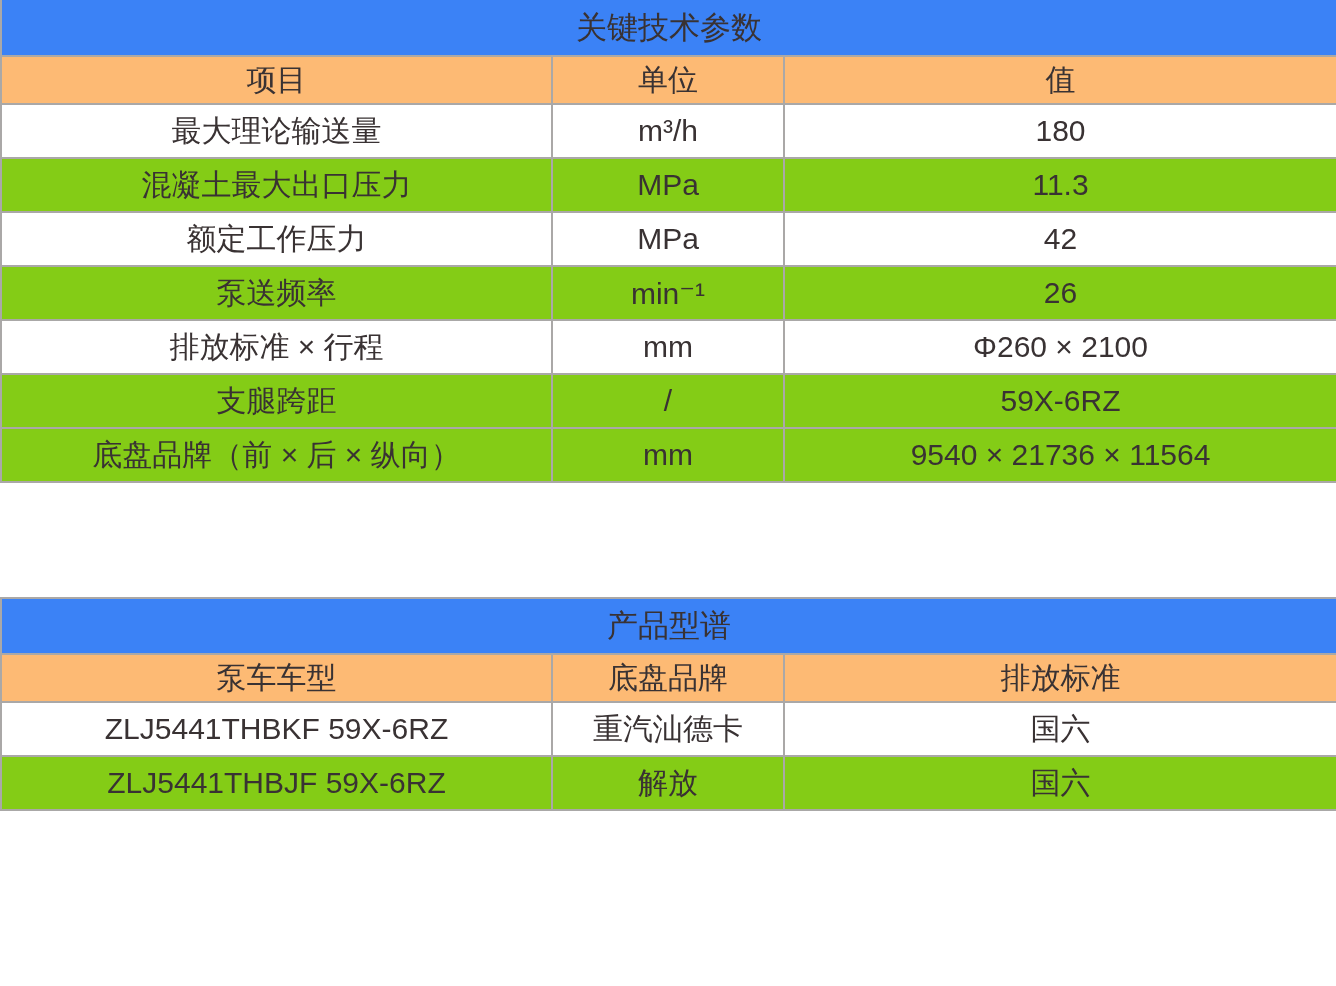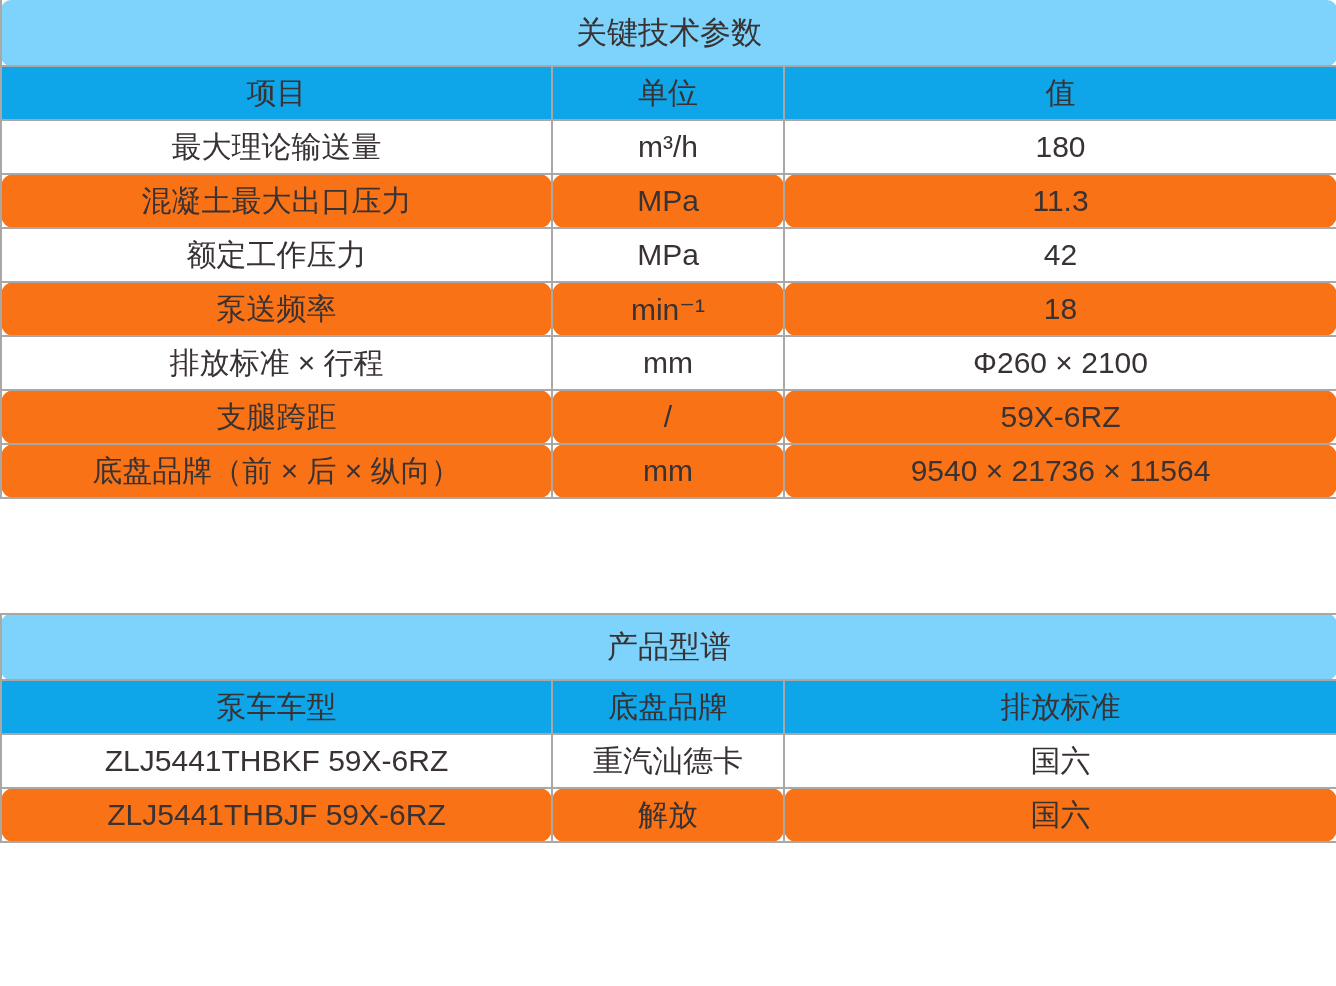--- a/index.html
+++ b/index.html
@@ -21,29 +21,28 @@
     border: 2px solid #aaa8a7;
     text-align: center;
     vertical-align: middle;
     font-weight: normal;
     padding: 0;
     font-size: 30px;
     overflow: hidden;
     white-space: nowrap;
   }
   tr.title-row th {
-    height: 66px;
+    height: 56px;
     font-size: 31px;
-    background: #7dd3fc;
-    border-radius: 10px;
+    background: #3b82f6;
   }
   table.first tr.title-row th { border-top: none; }
-  tr.col-header-row th { height: 54px; background: #0ea5e9; }
+  tr.col-header-row th { height: 48px; background: #fdba74; }
   tr.data-row td { height: 54px; background: #ffffff; }
-  tr.data-row.shaded td { background: #f97316; border-radius: 13px; }
+  tr.data-row.shaded td { background: #84cc16; }
   .tables-gap { height: 114px; background: #ffffff; }
 </style>
 </head>
 <body>
 
 <table class="spec first">
   <colgroup>
       <col class="c1">
       <col class="c2">
       <col class="c3">
@@ -70,21 +69,21 @@
       <td>11.3</td>
     </tr>
     <tr class="data-row">
       <td>额定工作压力</td>
       <td>MPa</td>
       <td>42</td>
     </tr>
     <tr class="data-row shaded">
       <td>泵送频率</td>
       <td>min⁻¹</td>
-      <td>18</td>
+      <td>26</td>
     </tr>
     <tr class="data-row">
       <td>排放标准 × 行程</td>
       <td>mm</td>
       <td>Φ260 × 2100</td>
     </tr>
     <tr class="data-row shaded">
       <td>支腿跨距</td>
       <td>/</td>
       <td>59X-6RZ</td>

